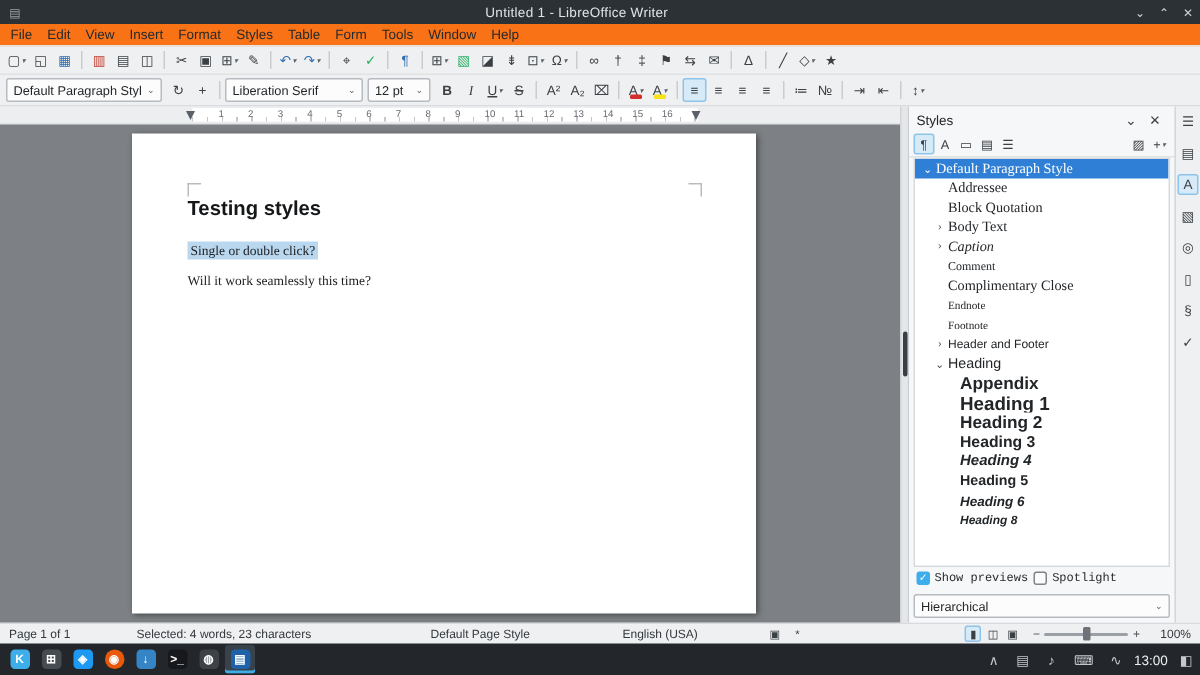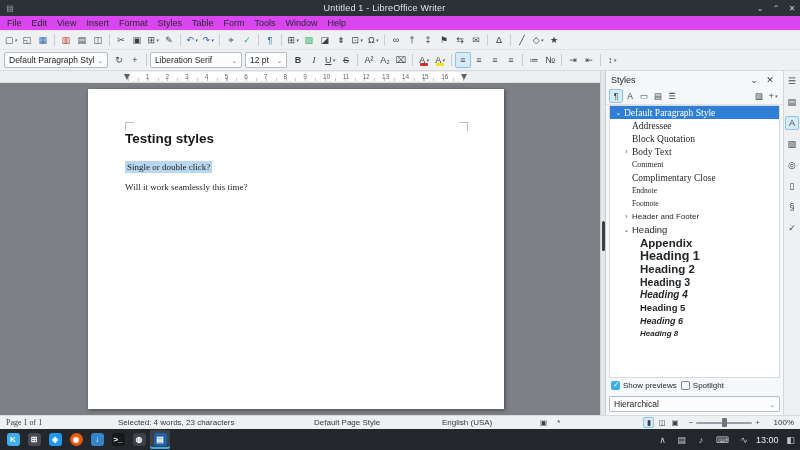--- a/index.html
+++ b/index.html
@@ -6,21 +6,21 @@
   html,body { width:800px; height:450px; overflow:hidden; }
   body { font-family:"Liberation Sans",sans-serif; background:#eff0f1; color:#26292c; position:relative; }
 
   
   .titlebar { height:16px; background:#2c3136; color:#dfe3e6; display:flex; align-items:center; font-size:9px; }
   .tb-icon { width:14px; text-align:center; font-size:8px; color:#9aa3aa; margin-left:3px; }
   .tb-title { flex:1; text-align:center; letter-spacing:.2px; }
   .tb-btn { width:16px; text-align:center; font-size:8px; color:#cdd3d8; cursor:default; }
 
   
-  .menubar { height:15px; display:flex; align-items:center; background:#d946ef; font-size:9px; border-bottom:1px solid #e2e4e6; padding-left:2px; }
+  .menubar { height:15px; display:flex; align-items:center; background:#f97316; font-size:9px; border-bottom:1px solid #e2e4e6; padding-left:2px; }
   .menu-item { padding:0 5px; }
 
   
   .toolbar-main { height:19px; display:flex; align-items:center; background:#eff0f1; border-bottom:1px solid #e0e2e4; padding-left:3px; }
   .toolbar-fmt  { height:21px; display:flex; align-items:center; background:#eff0f1; border-bottom:1px solid #d9dbde; padding-left:4px; }
   .ticon { position:relative; min-width:16px; height:16px; display:inline-flex; align-items:center; justify-content:center; font-size:9px; color:#3b4045; border:1px solid transparent; border-radius:2px; padding:0 1px; }
   .ticon .g { font-weight:normal; }
   .ticon.b .g { font-weight:bold; }
   .ticon.i .g { font-style:italic; font-family:"Liberation Serif",serif; }
   .ticon.u .g { text-decoration:underline; }
@@ -65,35 +65,35 @@
   .sp-title { flex:1; color:#232629; }
   .sp-toolbar { height:17px; display:flex; align-items:center; padding:0 3px; border-bottom:1px solid #e0e2e4; }
   .sp-toolbar .spacer { flex:1; }
   .sp-toolbar .ticon { min-width:14px; height:14px; font-size:8.5px; }
   .sp-tree { flex:1; background:#fff; margin:0 3px; border:1px solid #d6dadd; overflow:hidden; }
   .srow { height:13px; display:flex; align-items:center; white-space:nowrap; overflow:hidden; }
   .srow.selected { background:#2f7fd6; }
   .srow.selected .slabel, .srow.selected .sarrow { color:#fff; }
   .sarrow { width:11px; flex:none; font-size:7px; color:#4a4f54; text-align:center; }
   .slabel { color:#232629; }
-  .sp-bottom { height:15px; display:flex; align-items:center; gap:4px; padding:0 5px; font-size:8px; color:#26292c; }
+  .sp-bottom { height:15px; display:flex; align-items:center; gap:4px; padding:0 5px; font-size:8px; color:#26292c;font-family:Liberation Mono, monospace; }
   .cb { display:inline-flex; align-items:center; gap:3px; }
   .cb-box { width:9px; height:9px; border:1px solid #7f8488; border-radius:2px; background:#fcfcfc; position:relative; flex:none; }
   .cb.checked .cb-box { background:#3daee9; border-color:#3daee9; }
   .cb.checked .cb-box::after { content:"✓"; position:absolute; left:1px; top:-2px; color:#fff; font-size:8px; }
   .sp-filter { height:22px; padding:3px; }
   .sp-filter .combo { width:100%; height:16px; }
 
   
   .sidebar-strip { width:17px; background:#eff0f1; border-left:1px solid #d4d7da; display:flex; flex-direction:column; align-items:center; padding-top:3px; gap:7px; }
   .sidebar-strip .ticon { min-width:14px; height:14px; font-size:9px; }
 
   
   .statusbar { height:14px; display:flex; align-items:center; font-size:8px; color:#33383d; background:#eff0f1; border-top:1px solid #d8dadd; padding:0 6px; }
-  .sb-page { width:112px;font-family:Liberation Serif, serif; } .sb-sel { width:172px; } .sb-style { width:152px;padding-left:24px; } .sb-lang { width:96px; }
+  .sb-page { width:85px; } .sb-sel { width:172px; } .sb-style { width:152px;padding-left:24px; } .sb-lang { width:96px; }
   .sb-icons { display:inline-flex; gap:4px; }
   .sb-flex { flex:1; }
   .sb-views { display:inline-flex; gap:2px; margin-right:8px; }
   .sb-views .ticon, .sb-icons .ticon { min-width:11px; height:11px; font-size:7.5px; }
   .zoom { display:inline-flex; align-items:center; gap:3px; margin-right:6px; }
   .zoom-track { width:56px; height:2px; background:#9aa0a5; position:relative; border-radius:1px; }
   .zoom-handle { position:absolute; left:26px; top:-4px; width:5px; height:9px; background:#6d7378; border-radius:1px; }
   .zoom-sign { font-size:8px; color:#4a4f54; }
   .sb-pct { width:28px; text-align:right; }
 
@@ -430,20 +430,24 @@
         </div>
         <div class="srow">
           <span class="sarrow" style="margin-left: 11px;"></span>
           <span class="slabel" style="font-family: &quot;Liberation Serif&quot;, serif; font-size: 9.5px;">Block Quotation</span>
         </div>
         <div class="srow">
           <span class="sarrow" style="margin-left: 11px;">›</span>
           <span class="slabel" style="font-family: &quot;Liberation Serif&quot;, serif; font-size: 9.5px;">Body Text</span>
         </div>
         <div class="srow">
+          <span class="sarrow" style="margin-left: 11px;">›</span>
+          <span class="slabel" style="font-family: &quot;Liberation Serif&quot;, serif; font-size: 9.5px; font-style: italic;">Caption</span>
+        </div>
+        <div class="srow">
           <span class="sarrow" style="margin-left: 11px;"></span>
           <span class="slabel" style="font-family: &quot;Liberation Serif&quot;, serif; font-size: 8px;">Comment</span>
         </div>
         <div class="srow">
           <span class="sarrow" style="margin-left: 11px;"></span>
           <span class="slabel" style="font-family: &quot;Liberation Serif&quot;, serif; font-size: 9.5px;">Complimentary Close</span>
         </div>
         <div class="srow">
           <span class="sarrow" style="margin-left: 11px;"></span>
           <span class="slabel" style="font-family: &quot;Liberation Serif&quot;, serif; font-size: 7.5px;">Endnote</span>

